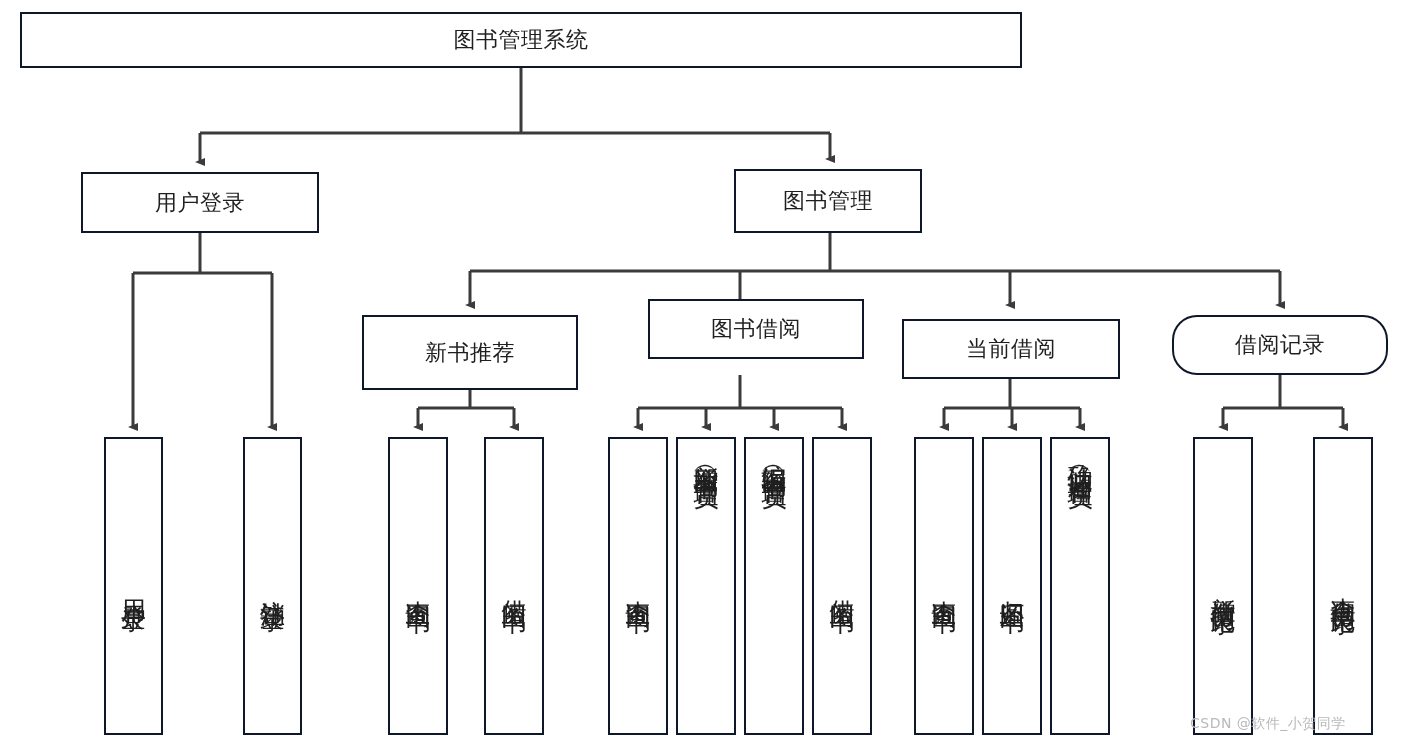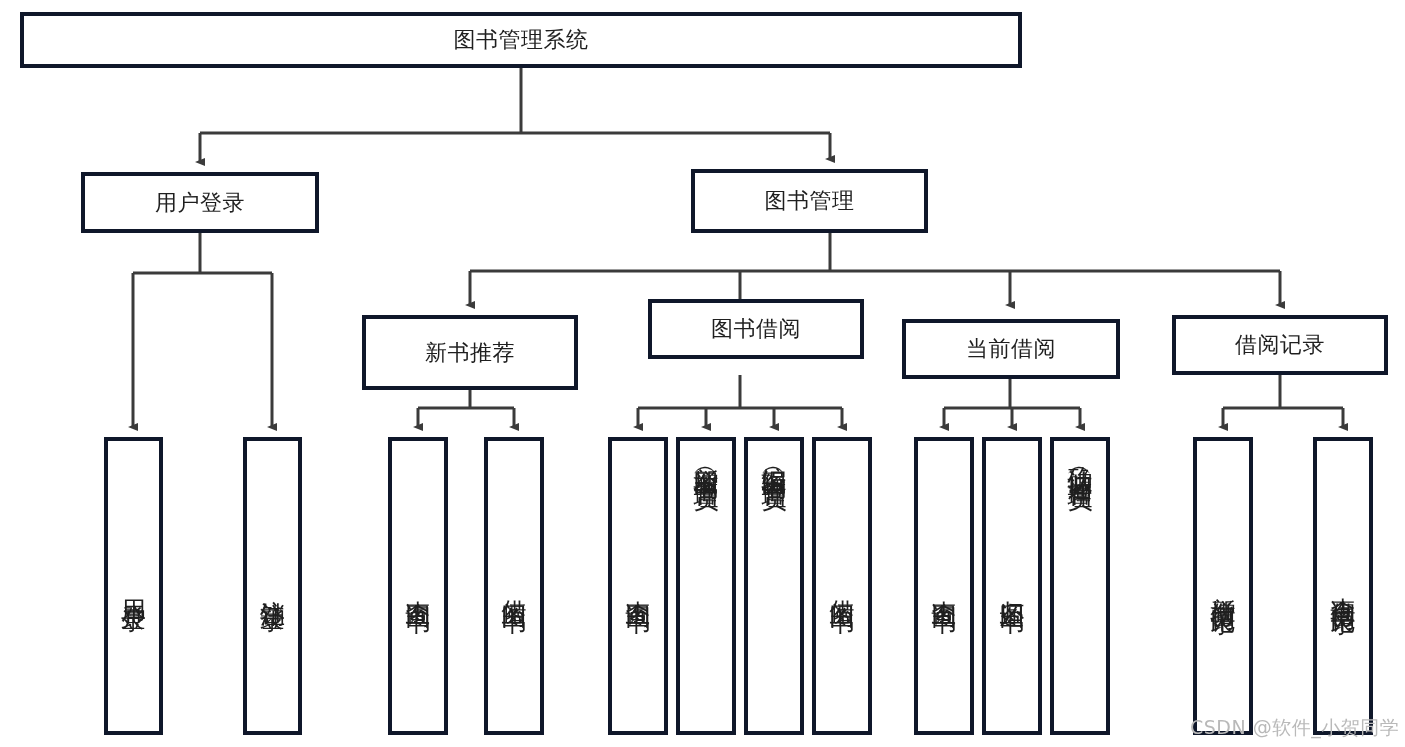--- a/index.html
+++ b/index.html
@@ -23,21 +23,21 @@
     left: 0;
     top: 0;
     width: 1405px;
     height: 747px;
     pointer-events: none;
   }
   .node {
     position: absolute;
     box-sizing: border-box;
     background: #ffffff;
-    border: 4px solid #0f172a;
+    border: 2px solid #0f172a;
     display: flex;
     align-items: center;
     justify-content: center;
     z-index: 2;
   }
   .node-label {
     color: #1f1f1f;
     letter-spacing: 0.5px;
     white-space: nowrap;
     line-height: 1.15;
@@ -58,21 +58,21 @@
     line-height: 1;
     white-space: nowrap;
   }
   .v-node.v-center {
     align-items: center;
     padding-top: 0;
   }
   .watermark {
     position: absolute;
     color: #b9b9b9;
-    font-size: 19px;
+    font-size: 14px;
     white-space: nowrap;
     z-index: 5;
     letter-spacing: 0.5px;
     text-align: center;
   }
 </style>
 </head>
 <body>
 
 <div id="canvas">
@@ -128,37 +128,37 @@
   </svg>
 
   <div class="node h-node" style="left:20px; top:12px; width:1002px; height:56px;">
     <span class="node-label">图书管理系统</span>
   </div>
 
   <div class="node h-node" style="left:81px; top:172px; width:238px; height:61px;">
     <span class="node-label">用户登录</span>
   </div>
 
-  <div class="node h-node" style="left:691px; top:169px; width:237px; height:64px;">
+  <div class="node h-node" style="left:734px; top:169px; width:188px; height:64px;">
     <span class="node-label">图书管理</span>
   </div>
 
   <div class="node h-node" style="left:362px; top:315px; width:216px; height:75px;">
     <span class="node-label">新书推荐</span>
   </div>
 
   <div class="node h-node" style="left:632px; top:299px; width:216px; height:60px;margin-left:16px;">
     <span class="node-label">图书借阅</span>
   </div>
 
   <div class="node h-node" style="left:902px; top:319px; width:218px; height:60px;">
     <span class="node-label">当前借阅</span>
   </div>
 
-  <div class="node h-node" style="left:1172px; top:315px; width:216px; height:60px;">
+  <div class="node h-node" style="left:1172px; top:315px; width:216px; height:60px;border-radius:25px;">
     <span class="node-label">借阅记录</span>
   </div>
 
   <div class="node v-node v-center" style="left:104px; top:437px; width:59px; height:298px;">
     <span class="node-label">用户登录</span>
   </div>
 
   <div class="node v-node v-center" style="left:243px; top:437px; width:59px; height:298px;">
     <span class="node-label">注销登录</span>
   </div>

